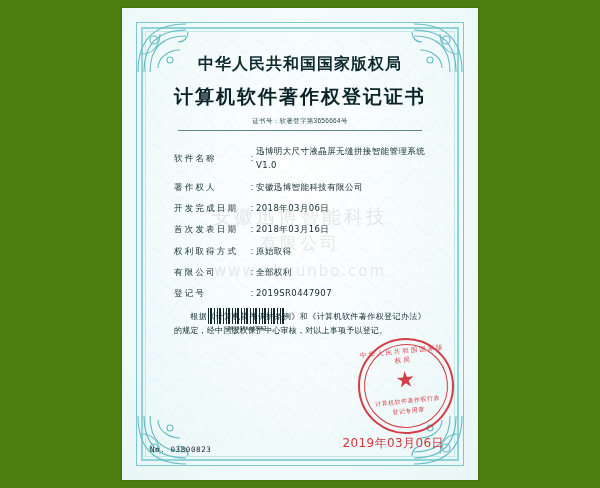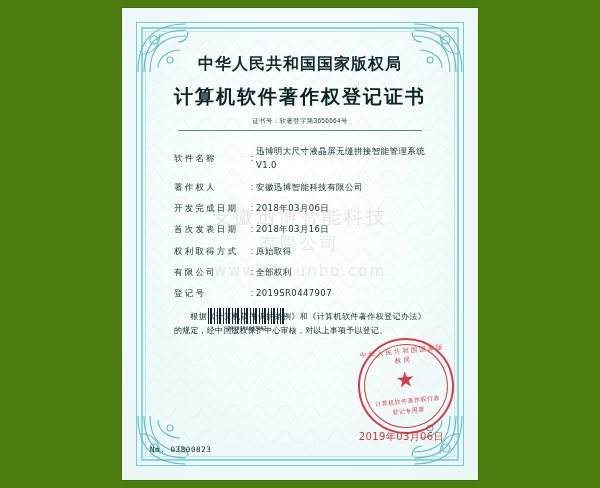--- a/index.html
+++ b/index.html
@@ -256,23 +256,23 @@
     left: 28px;
     bottom: 26px;
     font-family: "DejaVu Sans Mono", monospace;
     font-size: 7.5px;
     color: #14272a;
     letter-spacing: 0.6px;
   }
   .footer-date {
     position: absolute;
     right: 34px;
-    bottom: 36px;
-    font-family: "DejaVu Sans", sans-serif;
-    font-size: 10px;
+    bottom: 28px;
+    font-family: "DejaVu Sans", sans-serif;
+    font-size: 12px;
     color: #d0353c;
     letter-spacing: 0.4px;
   }
 
   
   .wm-text {
     position: absolute;
     left: 0; right: 0;
     top: 196px;
     text-align: center;

